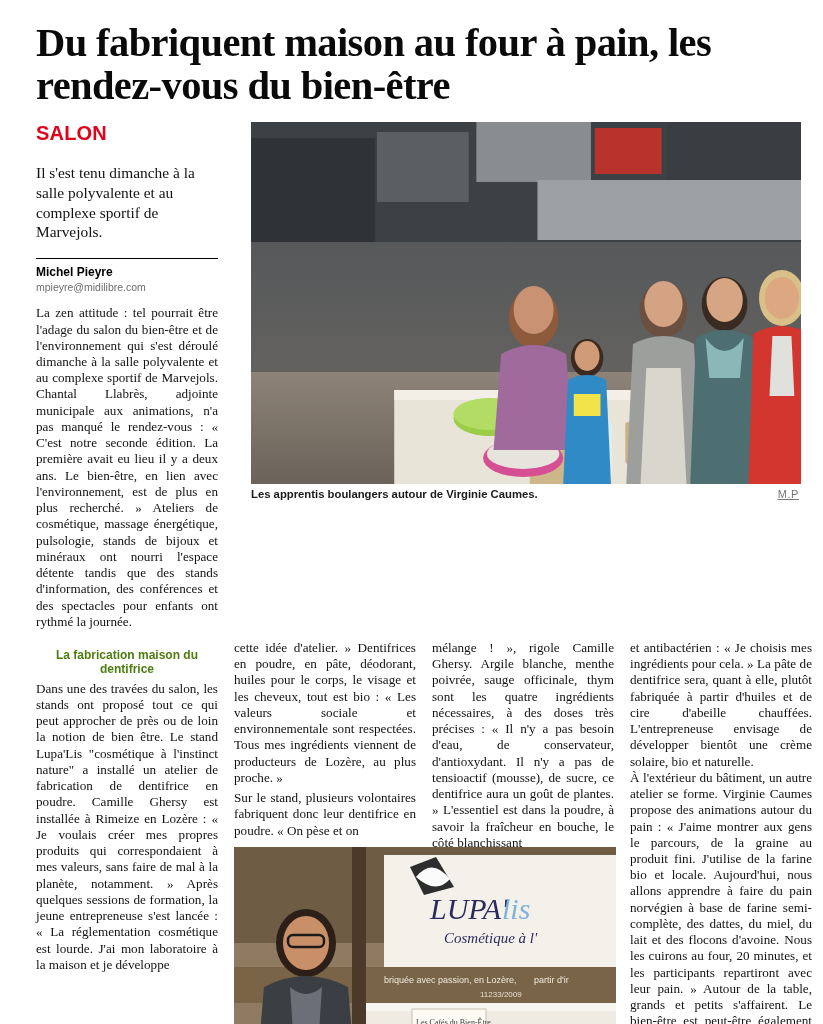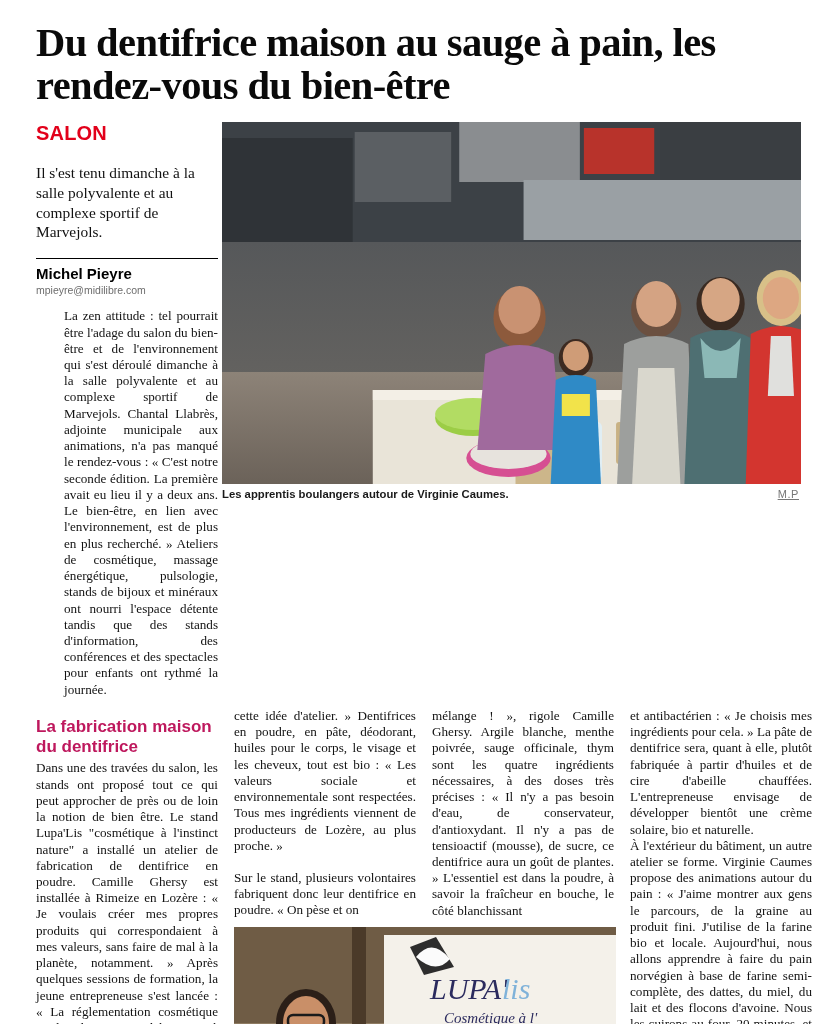--- a/index.html
+++ b/index.html
@@ -20,21 +20,21 @@
     margin:0;
     padding:22px 30px 0 36px;
     color:#0a0a0a;
   }
 
   
   .topgrid{
     display:flex;
     padding:14px 22px 0 36px;
     box-sizing:border-box;
-    gap:4px;
+    gap:33px;
   }
   .leftcol{width:182px;flex:0 0 182px;}
   .rightcol{flex:1 1 auto;}
 
   .kicker{
     color:#e2001a;
     font-family:"Liberation Sans",sans-serif;
     font-weight:bold;
     font-size:20px;
     letter-spacing:0.2px;
@@ -43,21 +43,21 @@
   .standfirst{
     font-family:"Liberation Serif",serif;
     font-size:15.4px;
     line-height:1.29;
     margin:18px 0 16px 0;
     color:#111;
   }
   .byline-rule{border:0;border-top:1px solid #000;margin:0 0 6px 0;width:100%;}
   .byline-name{
     font-family:"Liberation Sans",sans-serif;
-    font-weight:bold;font-size:15px;margin:0 0 2px 0;color:#000;
+    font-weight:bold;font-size:12px;margin:0 0 2px 0;color:#000;
   }
   .byline-mail{
     font-family:"Liberation Sans",sans-serif;
     font-size:10.5px;color:#6d6d6d;margin:0 0 12px 0;
   }
 
   
   .photo{position:relative;width:100%;background:#cfcfcf;overflow:hidden;}
   .photo svg{display:block;width:100%;height:100%;}
   .caption-row{
@@ -79,48 +79,49 @@
     font-size:13.15px;
     line-height:1.235;
     text-align:justify;
     color:#111;
     hyphens:auto;
   }
   .bodytext p{margin:0 0 0 0;text-indent:0;}
   .subhead{
     font-family:"Liberation Sans",sans-serif;
     font-weight:bold;
-    font-size:17px;
+    font-size:12px;
     line-height:1.16;
     margin:9px 0 4px 0;
-    color:#be185d;
+    color:#4d7c0f;
+    text-align:center;
   }
   .lower{
     display:flex;
     padding:0 22px 0 36px;
     gap:16px;
     box-sizing:border-box;
     margin-top:10px;
   }
   .col{width:182px;flex:0 0 182px;}
   .col.c2,.col.c3,.col.c4{flex:0 0 182px;}
 
   .col2wrap{position:relative;}
 
   .photo2{margin-top:8px;}
 
   
-  .leadtext{margin-top:2px;margin-left:28px;}
+  .leadtext{margin-top:2px;}
 </style>
 </head>
 <body>
 
 <div class="page">
 
-  <h1 class="headline">Du dentifrice maison au sauge à pain, les rendez-vous du bien-être</h1>
+  <h1 class="headline">Du fabriquent maison au four à pain, les rendez-vous du bien-être</h1>
 
   <div class="topgrid">
 
     <div class="leftcol">
       <div class="kicker">SALON</div>
       <div class="standfirst">Il s'est tenu dimanche à la salle polyvalente et au complexe sportif de Marvejols.</div>
       <hr class="byline-rule">
       <div class="byline-name">Michel Pieyre</div>
       <div class="byline-mail">mpieyre@midilibre.com</div>
       <div class="bodytext leadtext">
@@ -226,21 +227,21 @@
     <div class="col c1">
       <div class="subhead">La fabrication maison du dentifrice</div>
       <div class="bodytext">
         <p>Dans une des travées du salon, les stands ont proposé tout ce qui peut approcher de près ou de loin la notion de bien être. Le stand Lupa'Lis "cosmétique à l'instinct nature" a installé un atelier de fabrication de dentifrice en poudre. Camille Ghersy est installée à Rimeize en Lozère : « Je voulais créer mes propres produits qui correspondaient à mes valeurs, sans faire de mal à la planète, notamment. » Après quelques sessions de formation, la jeune entrepreneuse s'est lancée : « La réglementation cosmétique est lourde. J'ai mon laboratoire à la maison et je développe</p>
       </div>
     </div>
 
     <div class="col c2 col2wrap">
       <div class="bodytext">
         <p>cette idée d'atelier. » Dentifrices en poudre, en pâte, déodorant, huiles pour le corps, le visage et les cheveux, tout est bio : « Les valeurs sociale et environnementale sont respectées. Tous mes ingrédients viennent de producteurs de Lozère, au plus proche. »</p>
-        <p style="margin-top:16px;">Sur le stand, plusieurs volontaires fabriquent donc leur dentifrice en poudre. « On pèse et on</p>
+        <p style="margin-top:4px;">Sur le stand, plusieurs volontaires fabriquent donc leur dentifrice en poudre. « On pèse et on</p>
       </div>
 
       <div class="photo photo2" style="height:258px;width:382px;">
         <svg viewBox="0 0 382 258" preserveAspectRatio="none">
           <rect x="0" y="0" width="382" height="258" fill="#8e7b62"></rect>
           <rect x="0" y="0" width="382" height="96" fill="#6f5c45"></rect>
 
           <rect x="150" y="8" width="232" height="120" fill="#f4f1ea"></rect>
           <path d="M176 20 l26 -10 18 30 -30 8 z" fill="#2d2d2d"></path>
           <path d="M182 30 q16 -20 34 2 q-14 16 -34 -2z" fill="#fbfbfb"></path>

